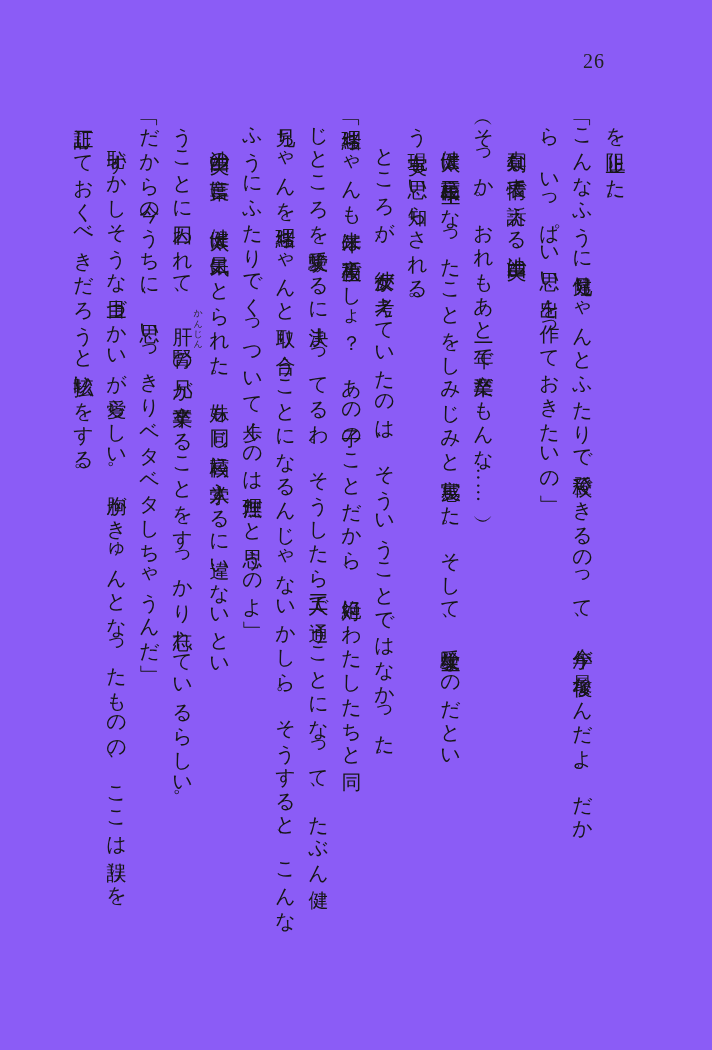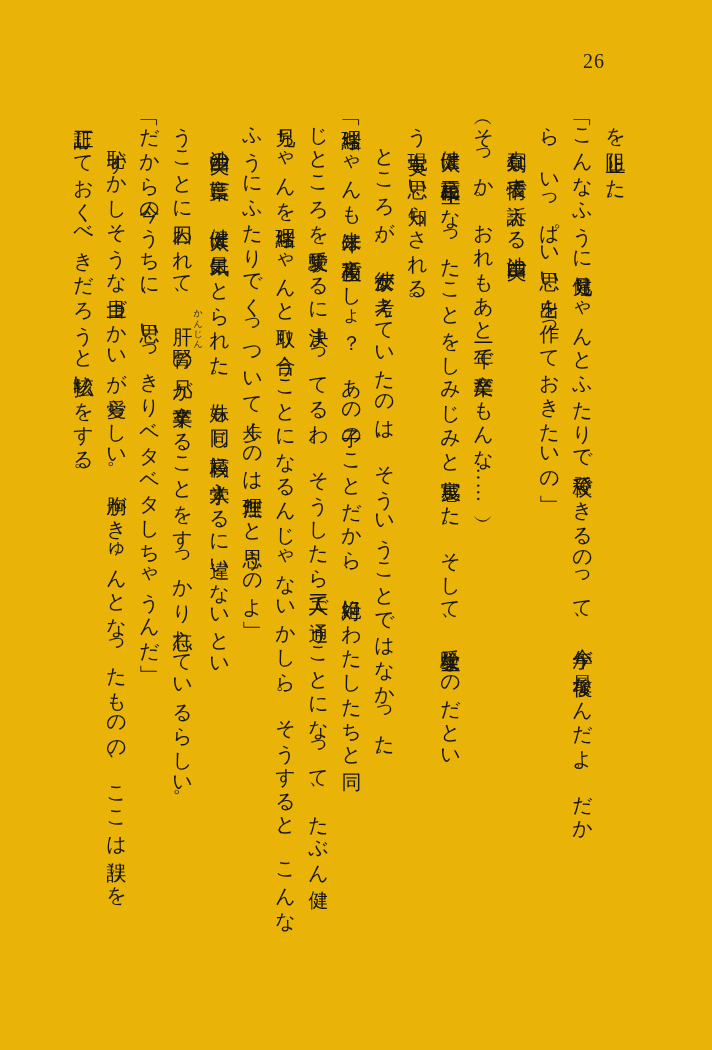--- a/index.html
+++ b/index.html
@@ -4,21 +4,21 @@
 <style>
   html, body {
     margin: 0;
     padding: 0;
     background: #ffffff;
   }
   .page {
     position: relative;
     width: 712px;
     height: 1050px;
-    background: #eab308;
+    background: #8b5cf6;
     overflow: hidden;
     font-family: "Liberation Serif", serif;
     color: #1b1b1b;
   }
   .page-number {
     position: absolute;
     top: 50px;
     left: 583px;
     font-size: 20px;
     letter-spacing: 1px;

